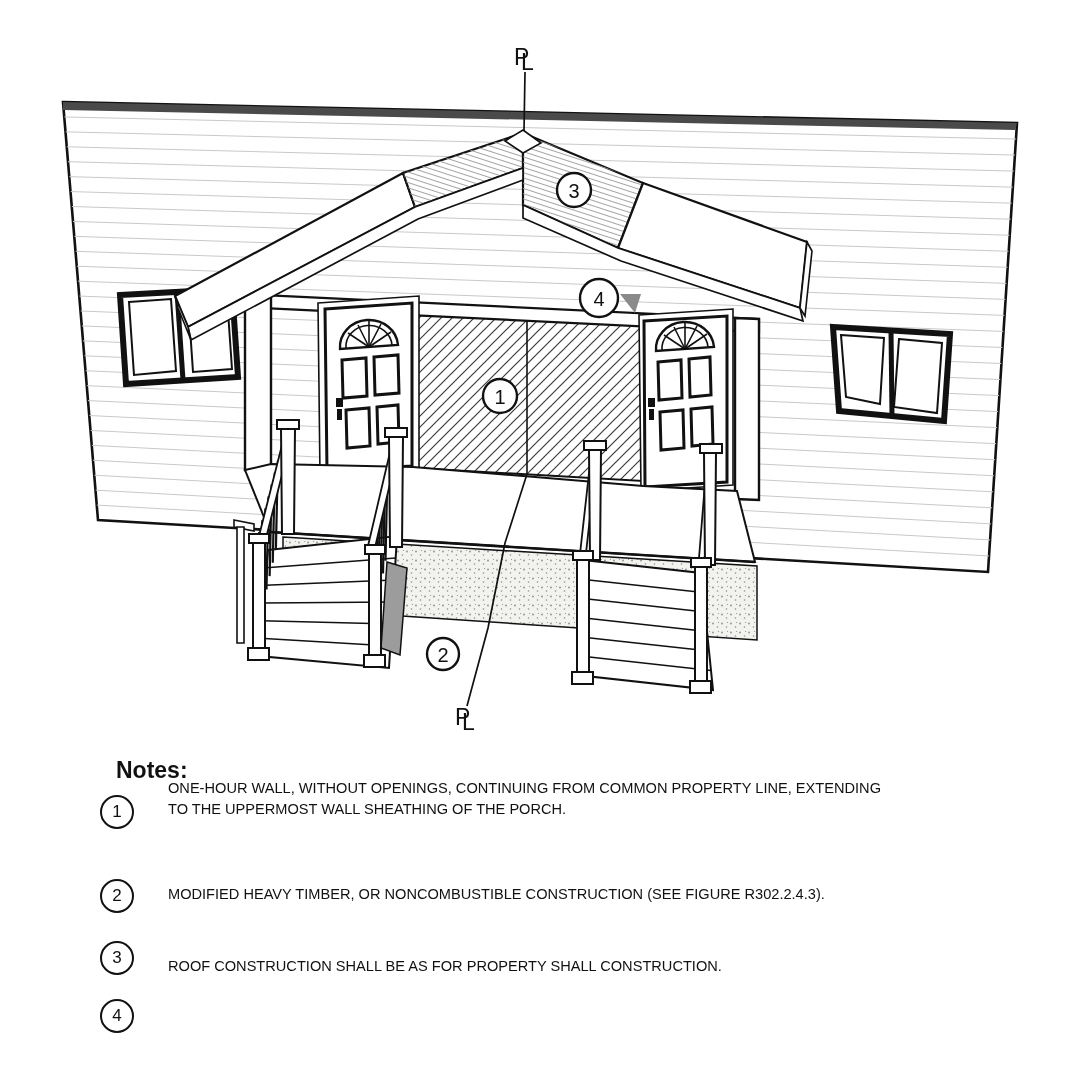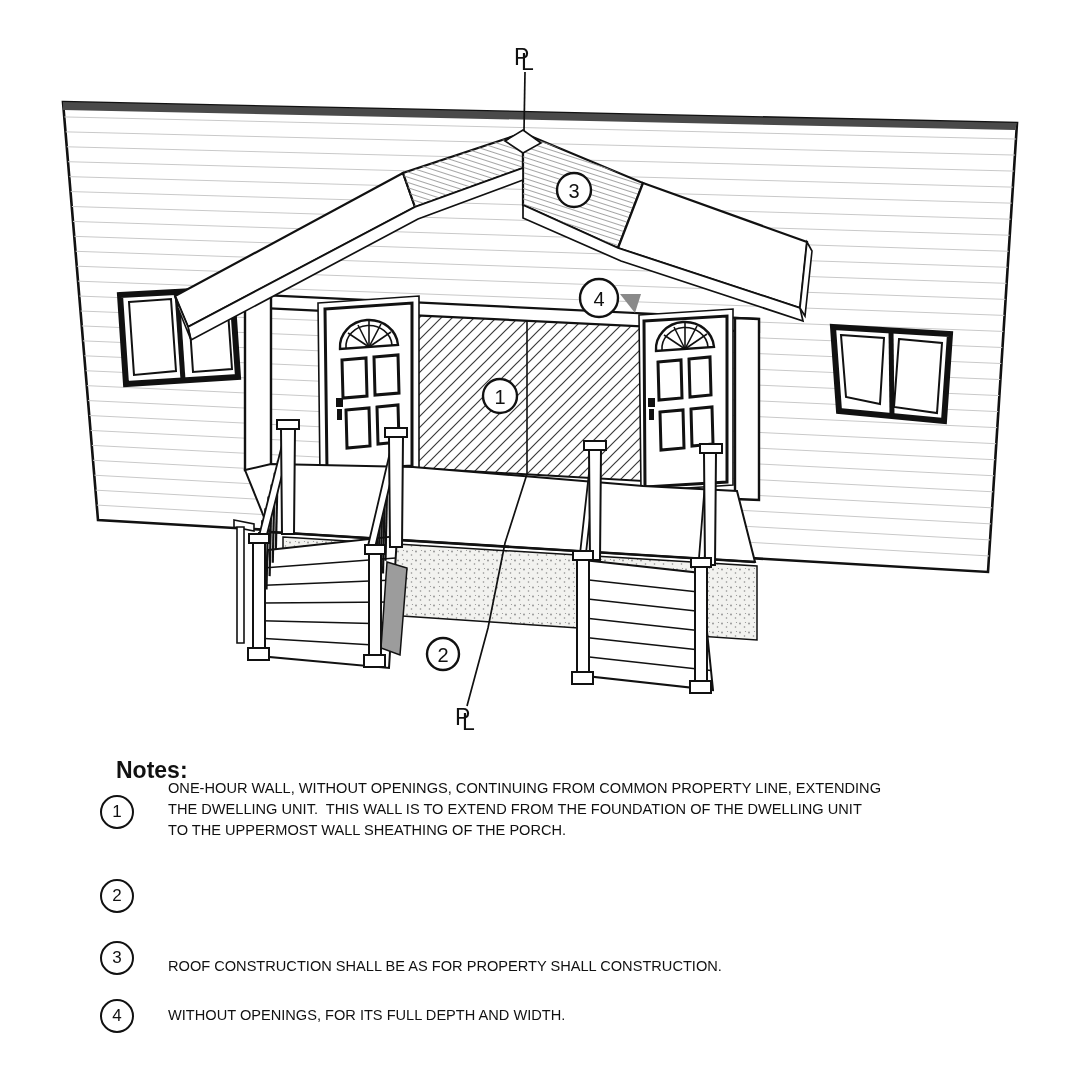--- a/index.html
+++ b/index.html
@@ -273,45 +273,44 @@
 
 <div id="notes">
   <h2 class="notes-heading">Notes:</h2>
 
   <div class="note" style="top:770px">
     <div class="ncircle" style="top:25px">
       <span>1</span>
     </div>
     <div class="ntext">
       <div class="nline">ONE-HOUR WALL, WITHOUT OPENINGS, CONTINUING FROM COMMON PROPERTY LINE, EXTENDING</div>
-      <div class="nline">THE DWELLING UNIT.  THIS WALL IS TO EXTEND FROM THE FOUNDATION OF THE DWELLING UNIT</div>
       <div class="nline">TO THE UPPERMOST WALL SHEATHING OF THE PORCH.</div>
     </div>
   </div>
 
   <div class="note" style="top:876px">
     <div class="ncircle" style="top:3px">
       <span>2</span>
     </div>
     <div class="ntext">
+      <div class="nline">MODIFIED HEAVY TIMBER, OR NONCOMBUSTIBLE CONSTRUCTION (SEE FIGURE R302.2.4.3).</div>
     </div>
   </div>
 
   <div class="note" style="top:941px">
     <div class="ncircle" style="top:0px">
       <span>3</span>
     </div>
     <div class="ntext" style="top:7px">
       <div class="nline">ROOF CONSTRUCTION SHALL BE AS FOR PROPERTY SHALL CONSTRUCTION.</div>
     </div>
   </div>
 
   <div class="note" style="top:997px">
     <div class="ncircle" style="top:2px">
       <span>4</span>
     </div>
     <div class="ntext">
-      <div class="nline">WITHOUT OPENINGS, FOR ITS FULL DEPTH AND WIDTH.</div>
     </div>
   </div>
 </div>
 
 </div>
 
 </body></html>

